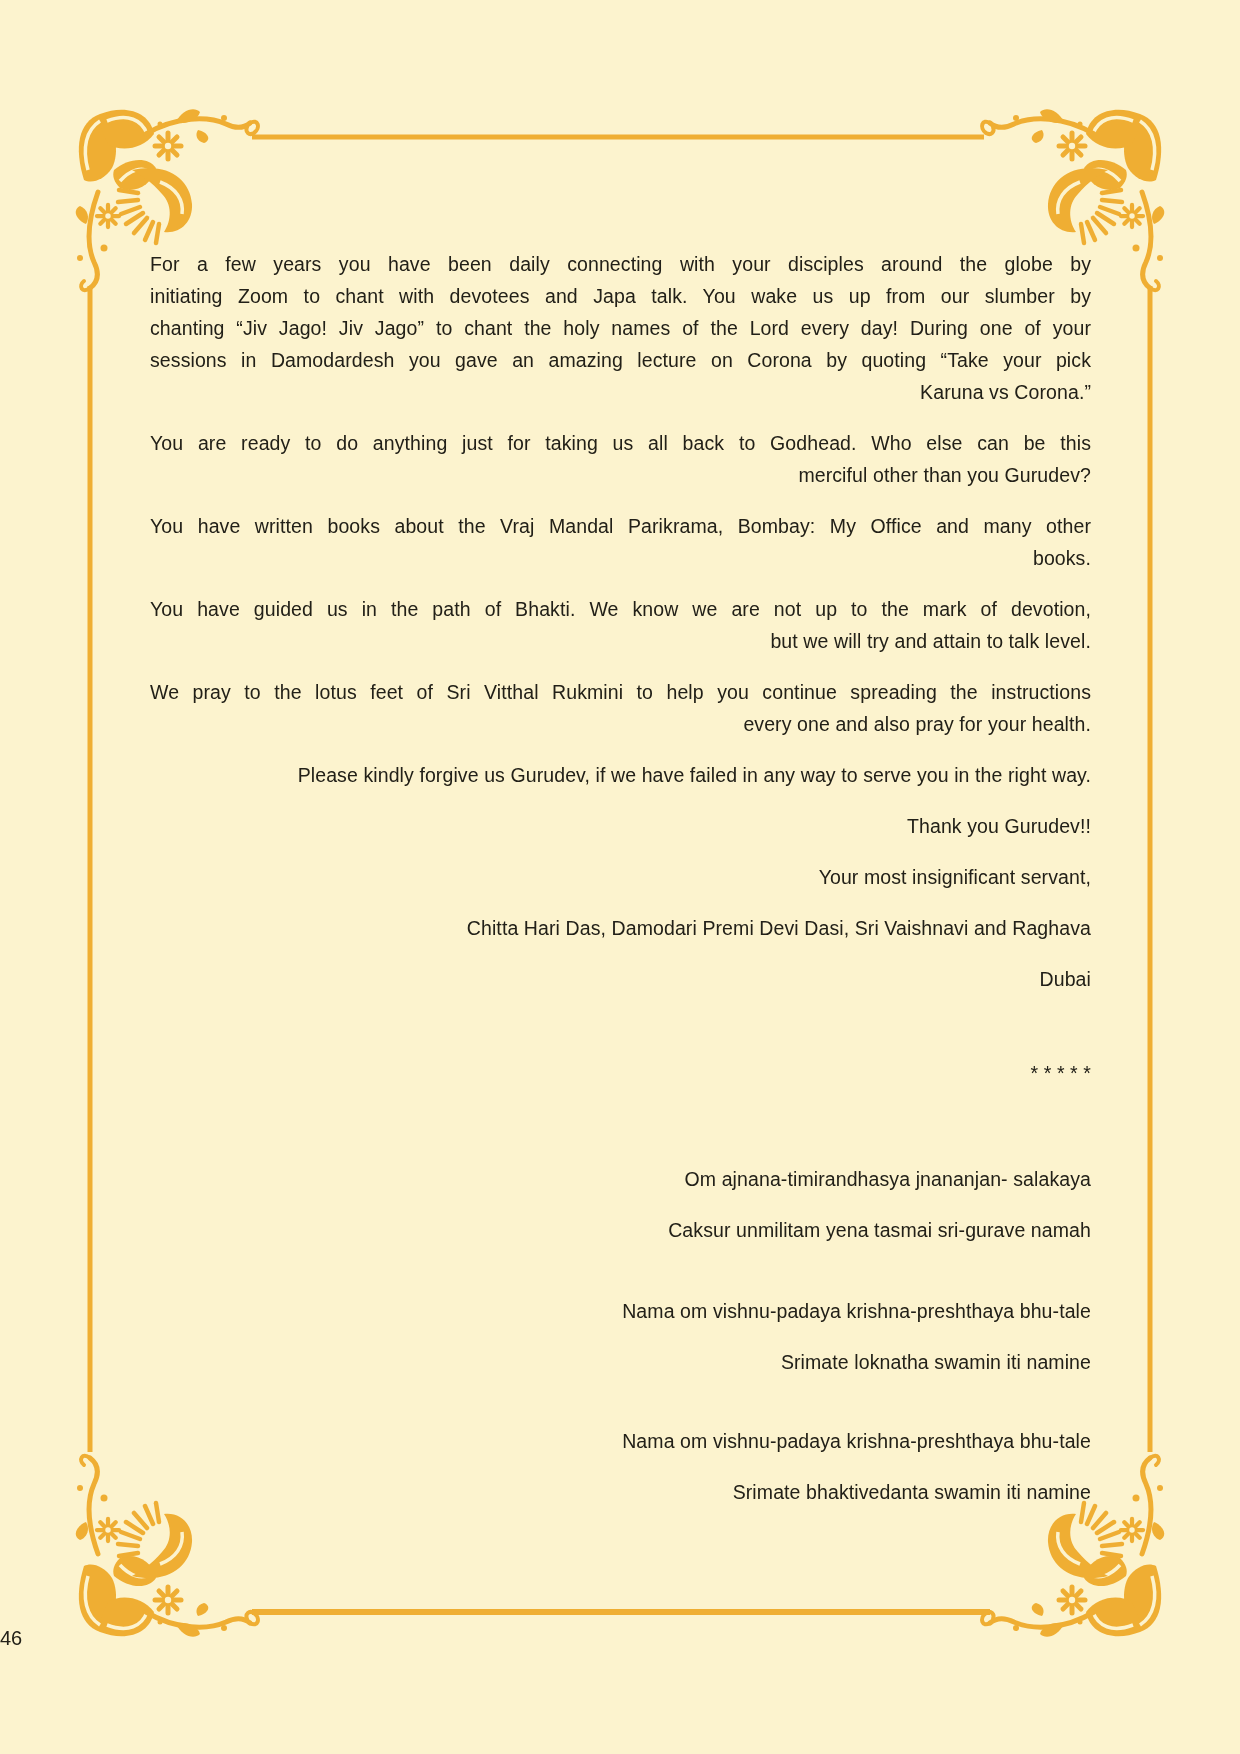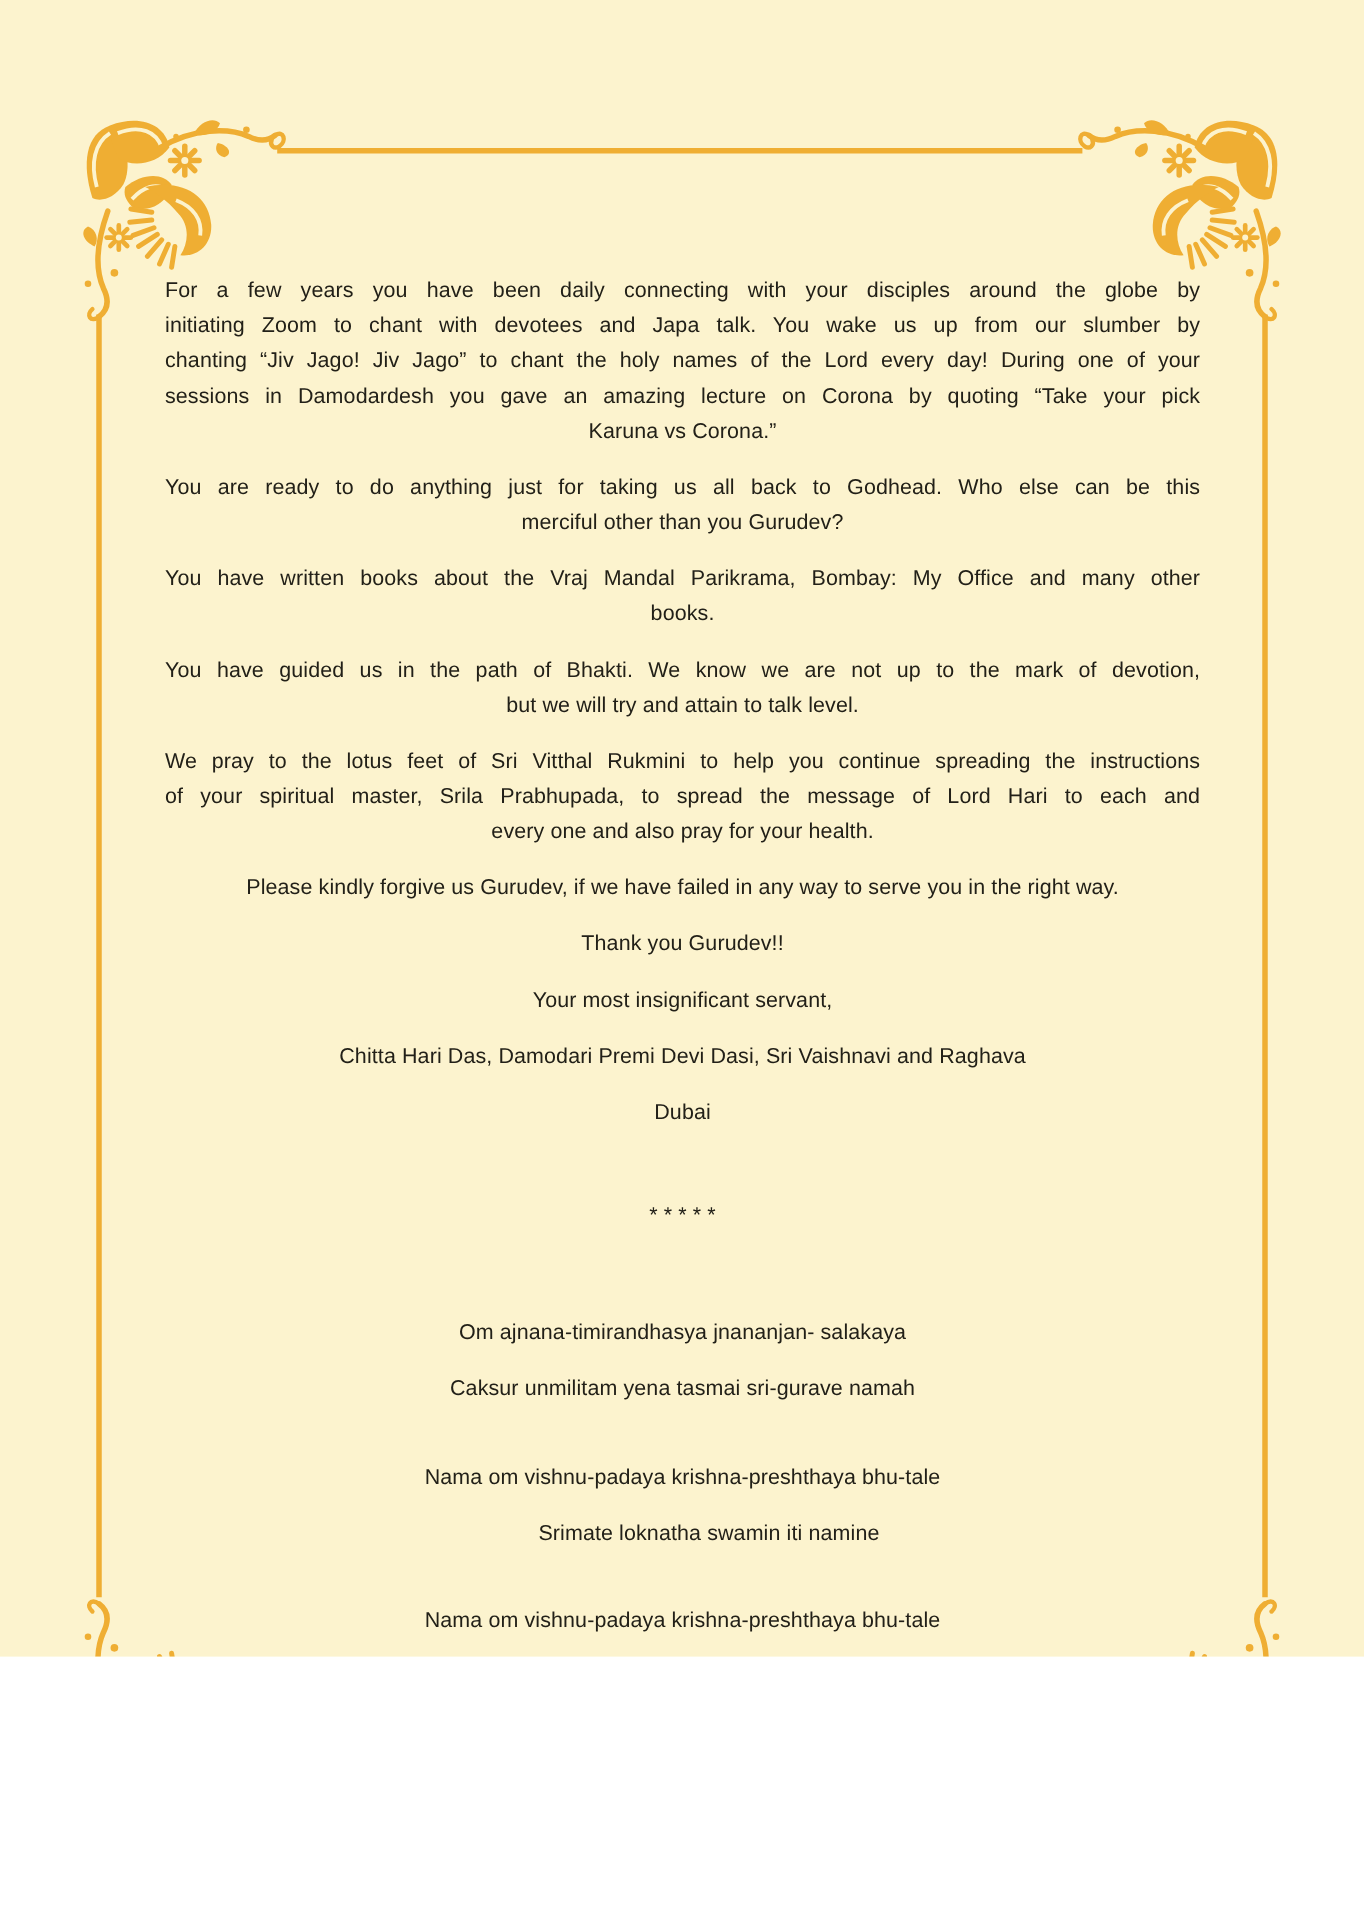--- a/index.html
+++ b/index.html
@@ -5,21 +5,21 @@
   :root{
     --gold: #EFAE33;
     --bg: #FCF3CE;
     --ink: #222018;
   }
   html,body{margin:0;padding:0;}
   body{background:#ffffff;}
   .page{
     position:relative;
     width:1240px;
-    height:1506px;
+    height:1754px;
     background:var(--bg);
     overflow:hidden;
     font-family:"Liberation Sans", sans-serif;
     color:var(--ink);
   }
   .frame{
     position:absolute;
     left:0;top:0;
     width:1240px;height:1754px;
     color:var(--gold);
@@ -28,21 +28,21 @@
   .content{
     position:absolute;
     left:150px;
     top:248px;
     width:941px;
     font-size:19.5px;
     line-height:32px;
     letter-spacing:0.1px;
   }
   .para{margin:0 0 19px 0;}
-  .line{text-align:center;}
+  .line{text-align:right;}
   .jline{text-align:justify;text-align-last:justify;}
   
   .para-dubai{margin-bottom:62px;}
   .para-stars{margin-bottom:74px;}
   .para-mantra1b{margin-bottom:49px;}
   .para-mantra2b{margin-bottom:47px;margin-left:48px;}
   .pagenum{
     position:absolute;
     left:0;right:0;
     top:1622px;
@@ -135,21 +135,20 @@
       <div class="para para-books">
         <div class="line jline">You have written books about the Vraj Mandal Parikrama, Bombay: My Office and many other</div>
         <div class="line">books.</div>
       </div>
       <div class="para para-guided">
         <div class="line jline">You have guided us in the path of Bhakti. We know we are not up to the mark of devotion,</div>
         <div class="line">but we will try and attain to talk level.</div>
       </div>
       <div class="para para-pray">
         <div class="line jline">We pray to the lotus feet of Sri Vitthal Rukmini to help you continue spreading the instructions</div>
-        <div class="line jline">of your spiritual master, Srila Prabhupada, to spread the message of Lord Hari to each and</div>
         <div class="line">every one and also pray for your health.</div>
       </div>
       <div class="para para-forgive">
         <div class="line">Please kindly forgive us Gurudev, if we have failed in any way to serve you in the right way.</div>
       </div>
       <div class="para para-thanks">
         <div class="line">Thank you Gurudev!!</div>
       </div>
       <div class="para para-servant">
         <div class="line">Your most insignificant servant,</div>

